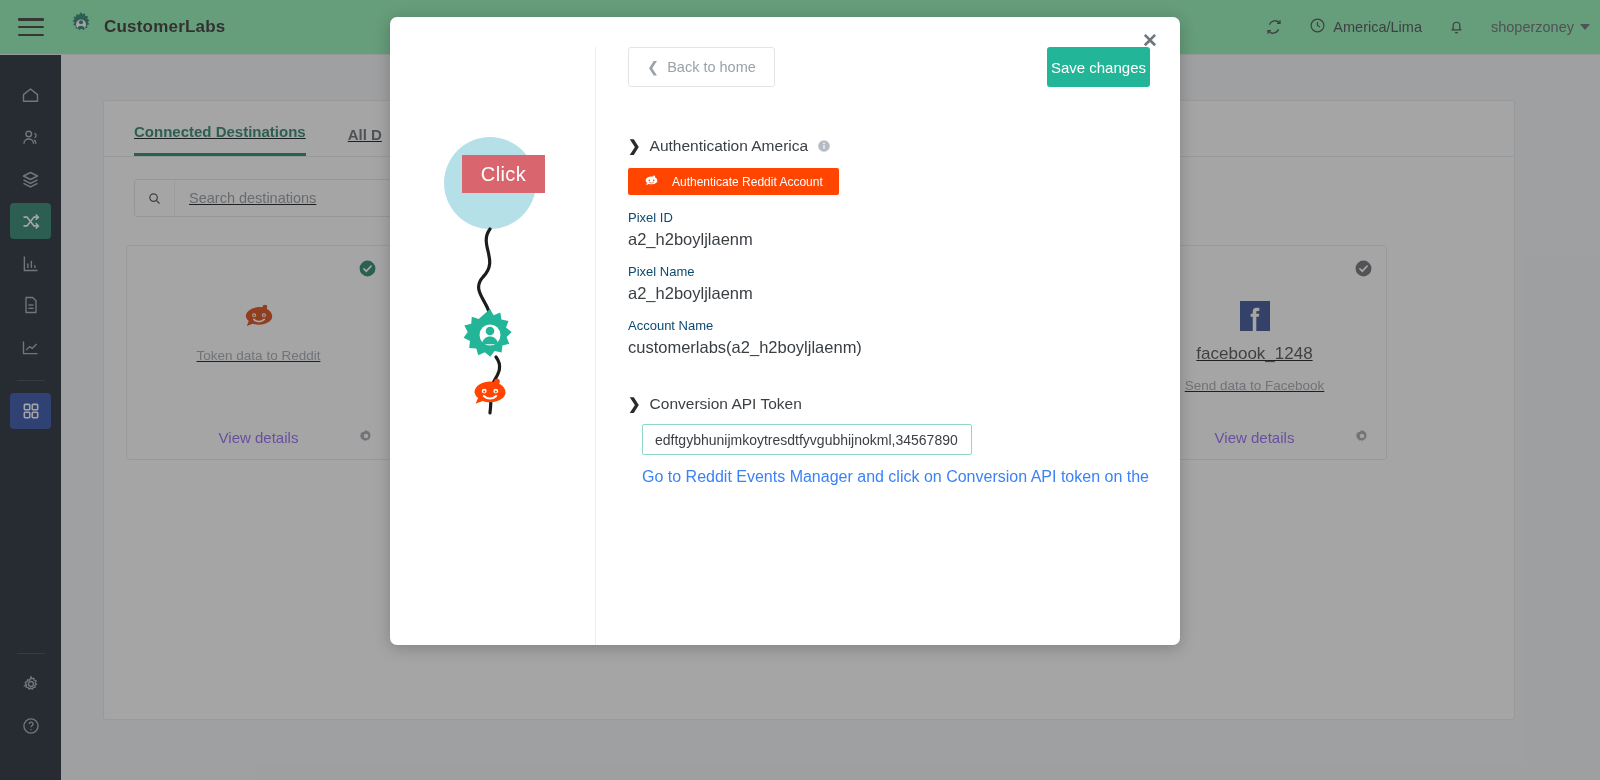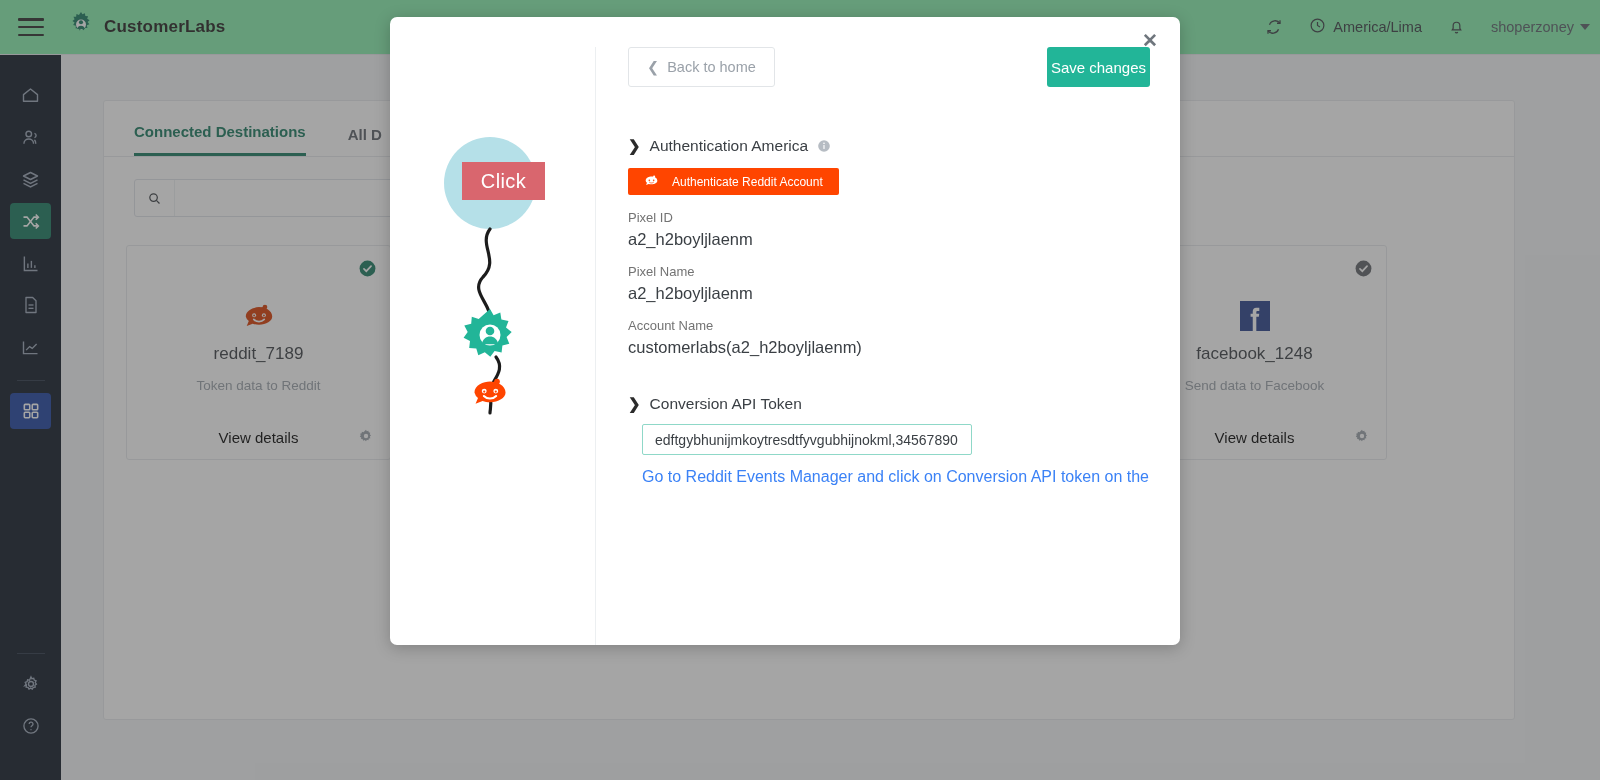--- a/index.html
+++ b/index.html
@@ -42,21 +42,21 @@
     display: flex; align-items: center; justify-content: center; cursor: pointer; }
   .sb-item svg { display: block; }
   .sb-item.active-green { background: #17795e; }
   .sb-item.active-blue  { background: #1e429f; }
   .sb-div { width: 28px; height: 1px; background: #2b3648; margin: 9px 0 12px; }
   .sb-bottom { margin-top: auto; display: flex; flex-direction: column; align-items: center;
      width: 100%; padding-bottom: 30px; }
 
   
   .main { position: absolute; left: 61px; top: 55px; width: 1539px; height: 725px;
-    background: #f3f5f7; padding: 45px 42px 0 42px; }
+    background: #f3f5f7; padding: 45px 42px 0 42px; text-decoration: underline; }
   .panel { width: 1412px; background: #ffffff; border: 1px solid #e7e9ec; border-radius: 3px;
     min-height: 620px; }
   .tabs { display: flex; align-items: flex-end; height: 56px; padding: 0 30px;
     border-bottom: 1px solid #e7e9ec; gap: 42px; }
   .tab { font-size: 15px; font-weight: bold; color: #5a6169; padding-bottom: 13px; cursor: pointer; }
   .tab.active { color: #17795e; border-bottom: 3px solid #17795e; }
   .searchbar { margin: 22px 30px 0 30px; display: flex; width: 440px; height: 38px;
     border: 1px solid #dfe3e8; border-radius: 3px; overflow: hidden; background: #fff; }
   .search-ico { width: 40px; display: flex; align-items: center; justify-content: center;
     border-right: 1px solid #eceff1; }
@@ -67,41 +67,41 @@
   .cards { display: flex; gap: 0; padding: 28px 22px 0 22px; }
   .card { position: relative; width: 265px; height: 215px; border: 1px solid #e7e9ec;
     border-radius: 3px; background: #ffffff; margin-right: 67px; cursor: pointer; }
   .card-badge { position: absolute; top: 13px; right: 13px; width: 19px; height: 19px; }
   .card-body { padding-top: 52px; text-align: center; }
   .card-logo { height: 36px; display: flex; align-items: center; justify-content: center; }
   .card-title { margin-top: 10px; font-size: 17px; color: #3a3f44; }
   .card-sub { margin-top: 14px; font-size: 13.5px; color: #9aa1a9; }
   .card-foot { position: absolute; bottom: 0; left: 0; right: 0; height: 44px;
     display: flex; align-items: center; justify-content: center; }
-  .card-foot .vd { font-size: 15px; color: #000000; }
+  .card-foot .vd { font-size: 15px; color: #8b5cf6; }
   .card-foot .gear { position: absolute; right: 16px; top: 13px; }
 
   
   .dimmer { position: absolute; inset: 0; background: rgba(66,66,66,0.48); }
 
   
   .modal {
     position: absolute; left: 390px; top: 17px; width: 790px; height: 628px;
     background: #ffffff; border-radius: 7px; box-shadow: 0 3px 16px rgba(0,0,0,.22);
     overflow: hidden;
   }
   .modal-close { position: absolute; right: 22px; top: 14px; font-size: 19px; font-weight: bold;
     color: #6f767d; cursor: pointer; line-height: 1; }
   .modal-inner { display: flex; height: 100%; padding-top: 30px; }
 
   
   .illus { width: 205px; flex: 0 0 205px; position: relative; }
   .illus svg { position: absolute; left: 38px; top: 78px; }
   .click-chip {
-    position: absolute; left: 72px; top: 115px; width: 83px; height: 38px;
+    position: absolute; left: 72px; top: 108px; width: 83px; height: 38px;
     background: #d9666e; color: #ffffff; font-size: 20px; display: flex;
     align-items: center; justify-content: center; letter-spacing: .4px;
   }
 
   
   .formcol { flex: 1; border-left: 1px solid #eceff1; padding: 0 30px 0 32px; position: relative; }
   .form-top { display: flex; align-items: flex-start; }
   .btn-back { display: flex; align-items: center; gap: 8px; height: 40px; padding: 0 18px;
     border: 1px solid #e2e5e8; border-radius: 3px; background: #fff; color: #9aa1a9;
     font-size: 14.5px; cursor: pointer; }
@@ -109,21 +109,21 @@
     background: #22b598; color: #ffffff; font-size: 15px; cursor: pointer; }
   .sec-title { margin-top: 55px; font-size: 20px; color: #3a3f44; }
   .acc-row { margin-top: 50px; display: flex; align-items: center; gap: 9px; }
   .chev { font-size: 15px; color: #2b2b2b; font-weight: bold; }
   .acc-label { font-size: 15.5px; color: #3a3f44; }
   .info-ico { width: 14px; height: 14px; }
   .btn-reddit { margin-top: 13px; display: inline-flex; align-items: center; gap: 13px;
     height: 27px; padding: 0 16px; background: #ff4500; color: #fff; font-size: 12px;
     border: 0; border-radius: 2px; cursor: pointer; }
   .fld { margin-top: 15px; }
-  .fld-label { font-size: 13px; color: #737373; }
+  .fld-label { font-size: 13px; color: #0c4a6e; }
   .fld-value { margin-top: 5px; font-size: 16.5px; color: #3a3f44; }
   .acc-row2 { margin-top: 38px; display: flex; align-items: center; gap: 9px; }
   .token-wrap { margin-top: 11px; padding-left: 14px; }
   .token-input { width: 330px; height: 31px; border: 1px solid #8fd8c8; border-radius: 2px;
     padding: 0 12px; font-size: 14px; color: #3a3f44; outline: none;
     background: #fff; text-decoration: underline wavy #e06b6b 1px; text-underline-offset: 3px; }
   .token-help { margin-top: 13px; padding-left: 14px; font-size: 16px; color: #3b82f6;
     white-space: nowrap; }
 </style>
 </head>
@@ -284,20 +284,21 @@
           <div class="tab active">Connected Destinations</div>
           <div class="tab">All D</div>
         </div>
         <div class="searchbar">
           <div class="search-ico">
             <svg width="15" height="15" viewBox="0 0 24 24" fill="none" stroke="#3a3f44" stroke-width="2">
               <circle cx="10.5" cy="10.5" r="6"></circle>
                 <path d="M15 15l5 5"></path>
             </svg>
           </div>
+          <input class="search-inp" type="text" placeholder="Search destinations" style="">
         </div>
 
         <div class="cards">
 
           <div class="card">
             <span class="card-badge">
               <svg width="19" height="19" viewBox="0 0 24 24">
                 <circle cx="12" cy="12" r="10" fill="#17795e"></circle>
                 <path d="M7.5 12.4l3 3 6-6.4" fill="none" stroke="#fff" stroke-width="2.1" stroke-linecap="round"></path>
               </svg>
@@ -308,21 +309,20 @@
                   <path fill="#d93a00" d="M18 8.6c5.8 0 14 3.3 14 9.9 0 4.8-6.3 8.7-14 8.7-2.4 0-4.7-.4-6.7-1.1L5 28.6l2.2-5.2A8.6 8.6 0 0 1 4 18.5c0-6.6 8.2-9.9 14-9.9z"></path>
                   <circle cx="12.8" cy="17.2" r="2.1" fill="#fff"></circle>
                   <circle cx="23.2" cy="17.2" r="2.1" fill="#fff"></circle>
                   <circle cx="12.8" cy="17.5" r="1" fill="#d93a00"></circle>
                   <circle cx="23.2" cy="17.5" r="1" fill="#d93a00"></circle>
                   <path d="M12.5 21.6c1.5 1.6 3.4 2.3 5.5 2.3s4-.7 5.5-2.3" fill="none" stroke="#fff" stroke-width="1.8" stroke-linecap="round"></path>
                   <circle cx="24.3" cy="8.6" r="2.5" fill="#d93a00"></circle>
                   <path d="M22.8 9.2l-4.2 1" fill="none" stroke="#d93a00" stroke-width="1.3"></path>
                 </svg>
               </div>
-              <div class="card-title">reddit_7189</div>
               <div class="card-sub">Token data to Reddit</div>
             </div>
             <div class="card-foot">
               <span class="vd">View details</span>
               <span class="gear">
                 <svg width="16" height="16" viewBox="0 0 24 24">
                   <path fill="#9aa1a9" d="M12 2.5l1.2 2.2 2.4-.7.4 2.5 2.4.6-.8 2.4 1.9 1.6-1.8 1.7.9 2.4-2.4.5-.5 2.5-2.4-.6-1.3 2.1-1.9-1.6-2.2 1.1-.7-2.4-2.5-.2.2-2.5-2.2-1.2 1.5-2-1.1-2.2 2.4-.7.3-2.5 2.4.8z"></path>
                   <circle cx="12" cy="12" r="3.3" fill="#ffffff"></circle>
                 </svg>
               </span>

